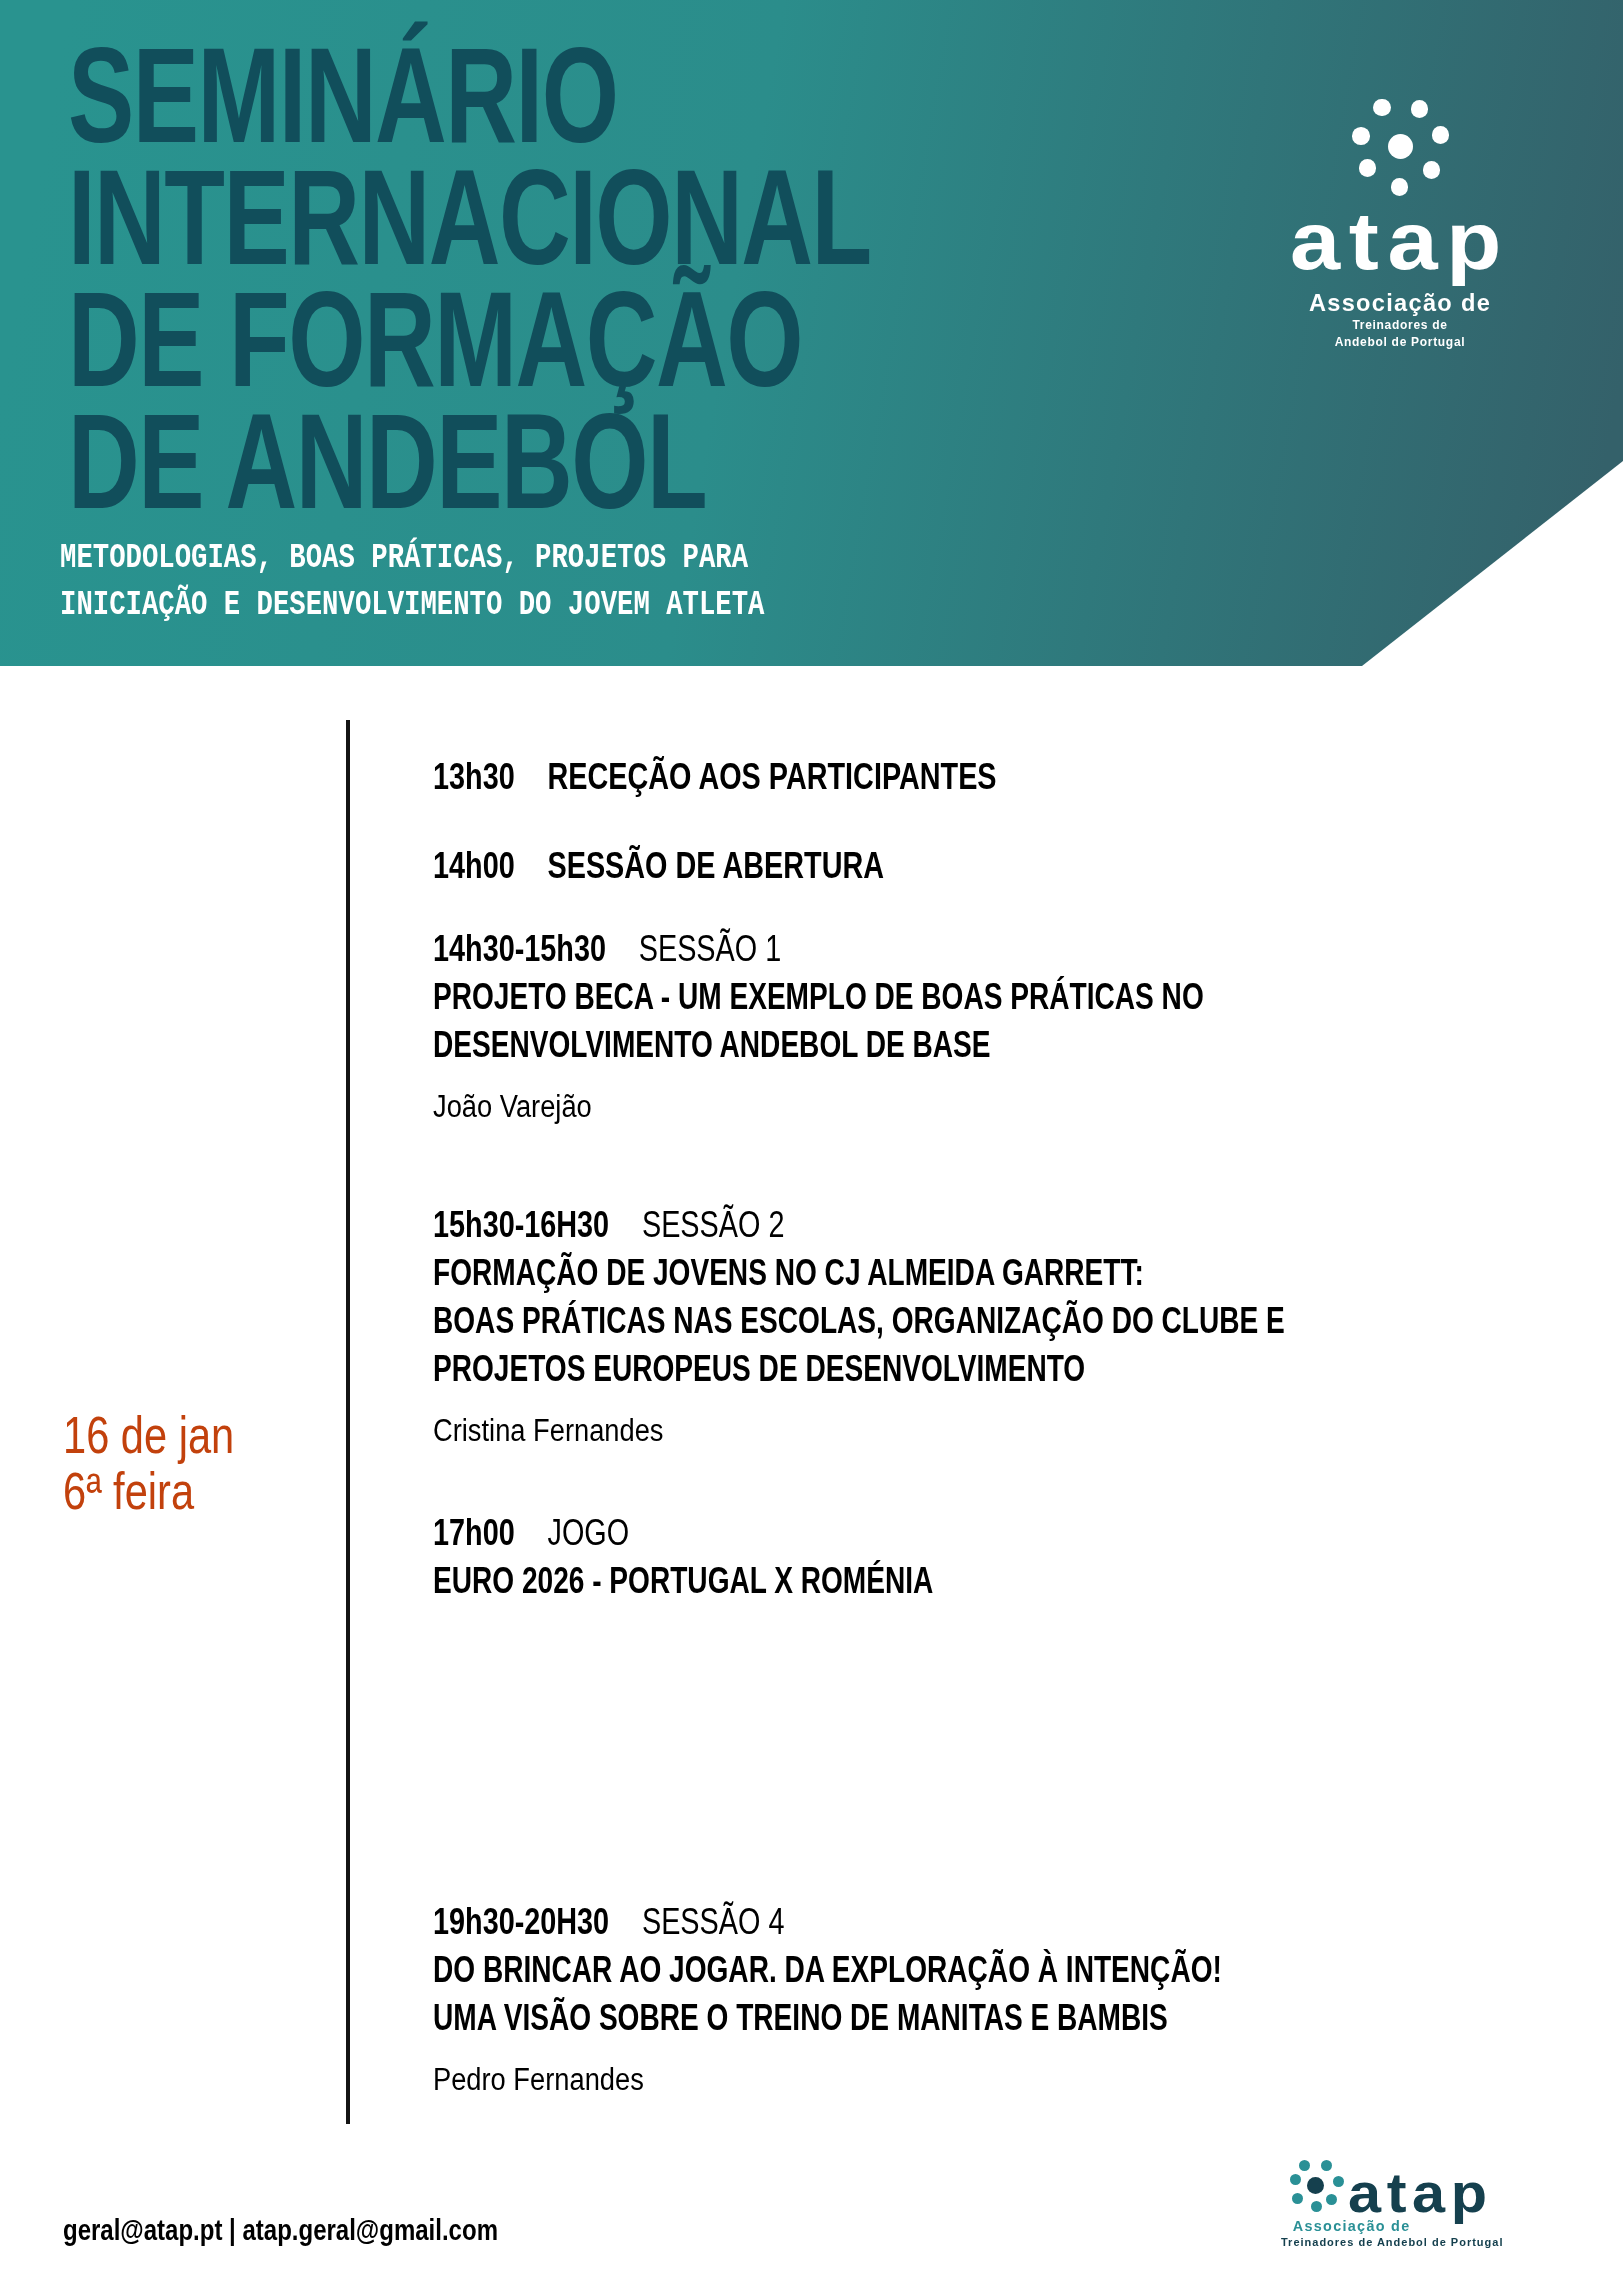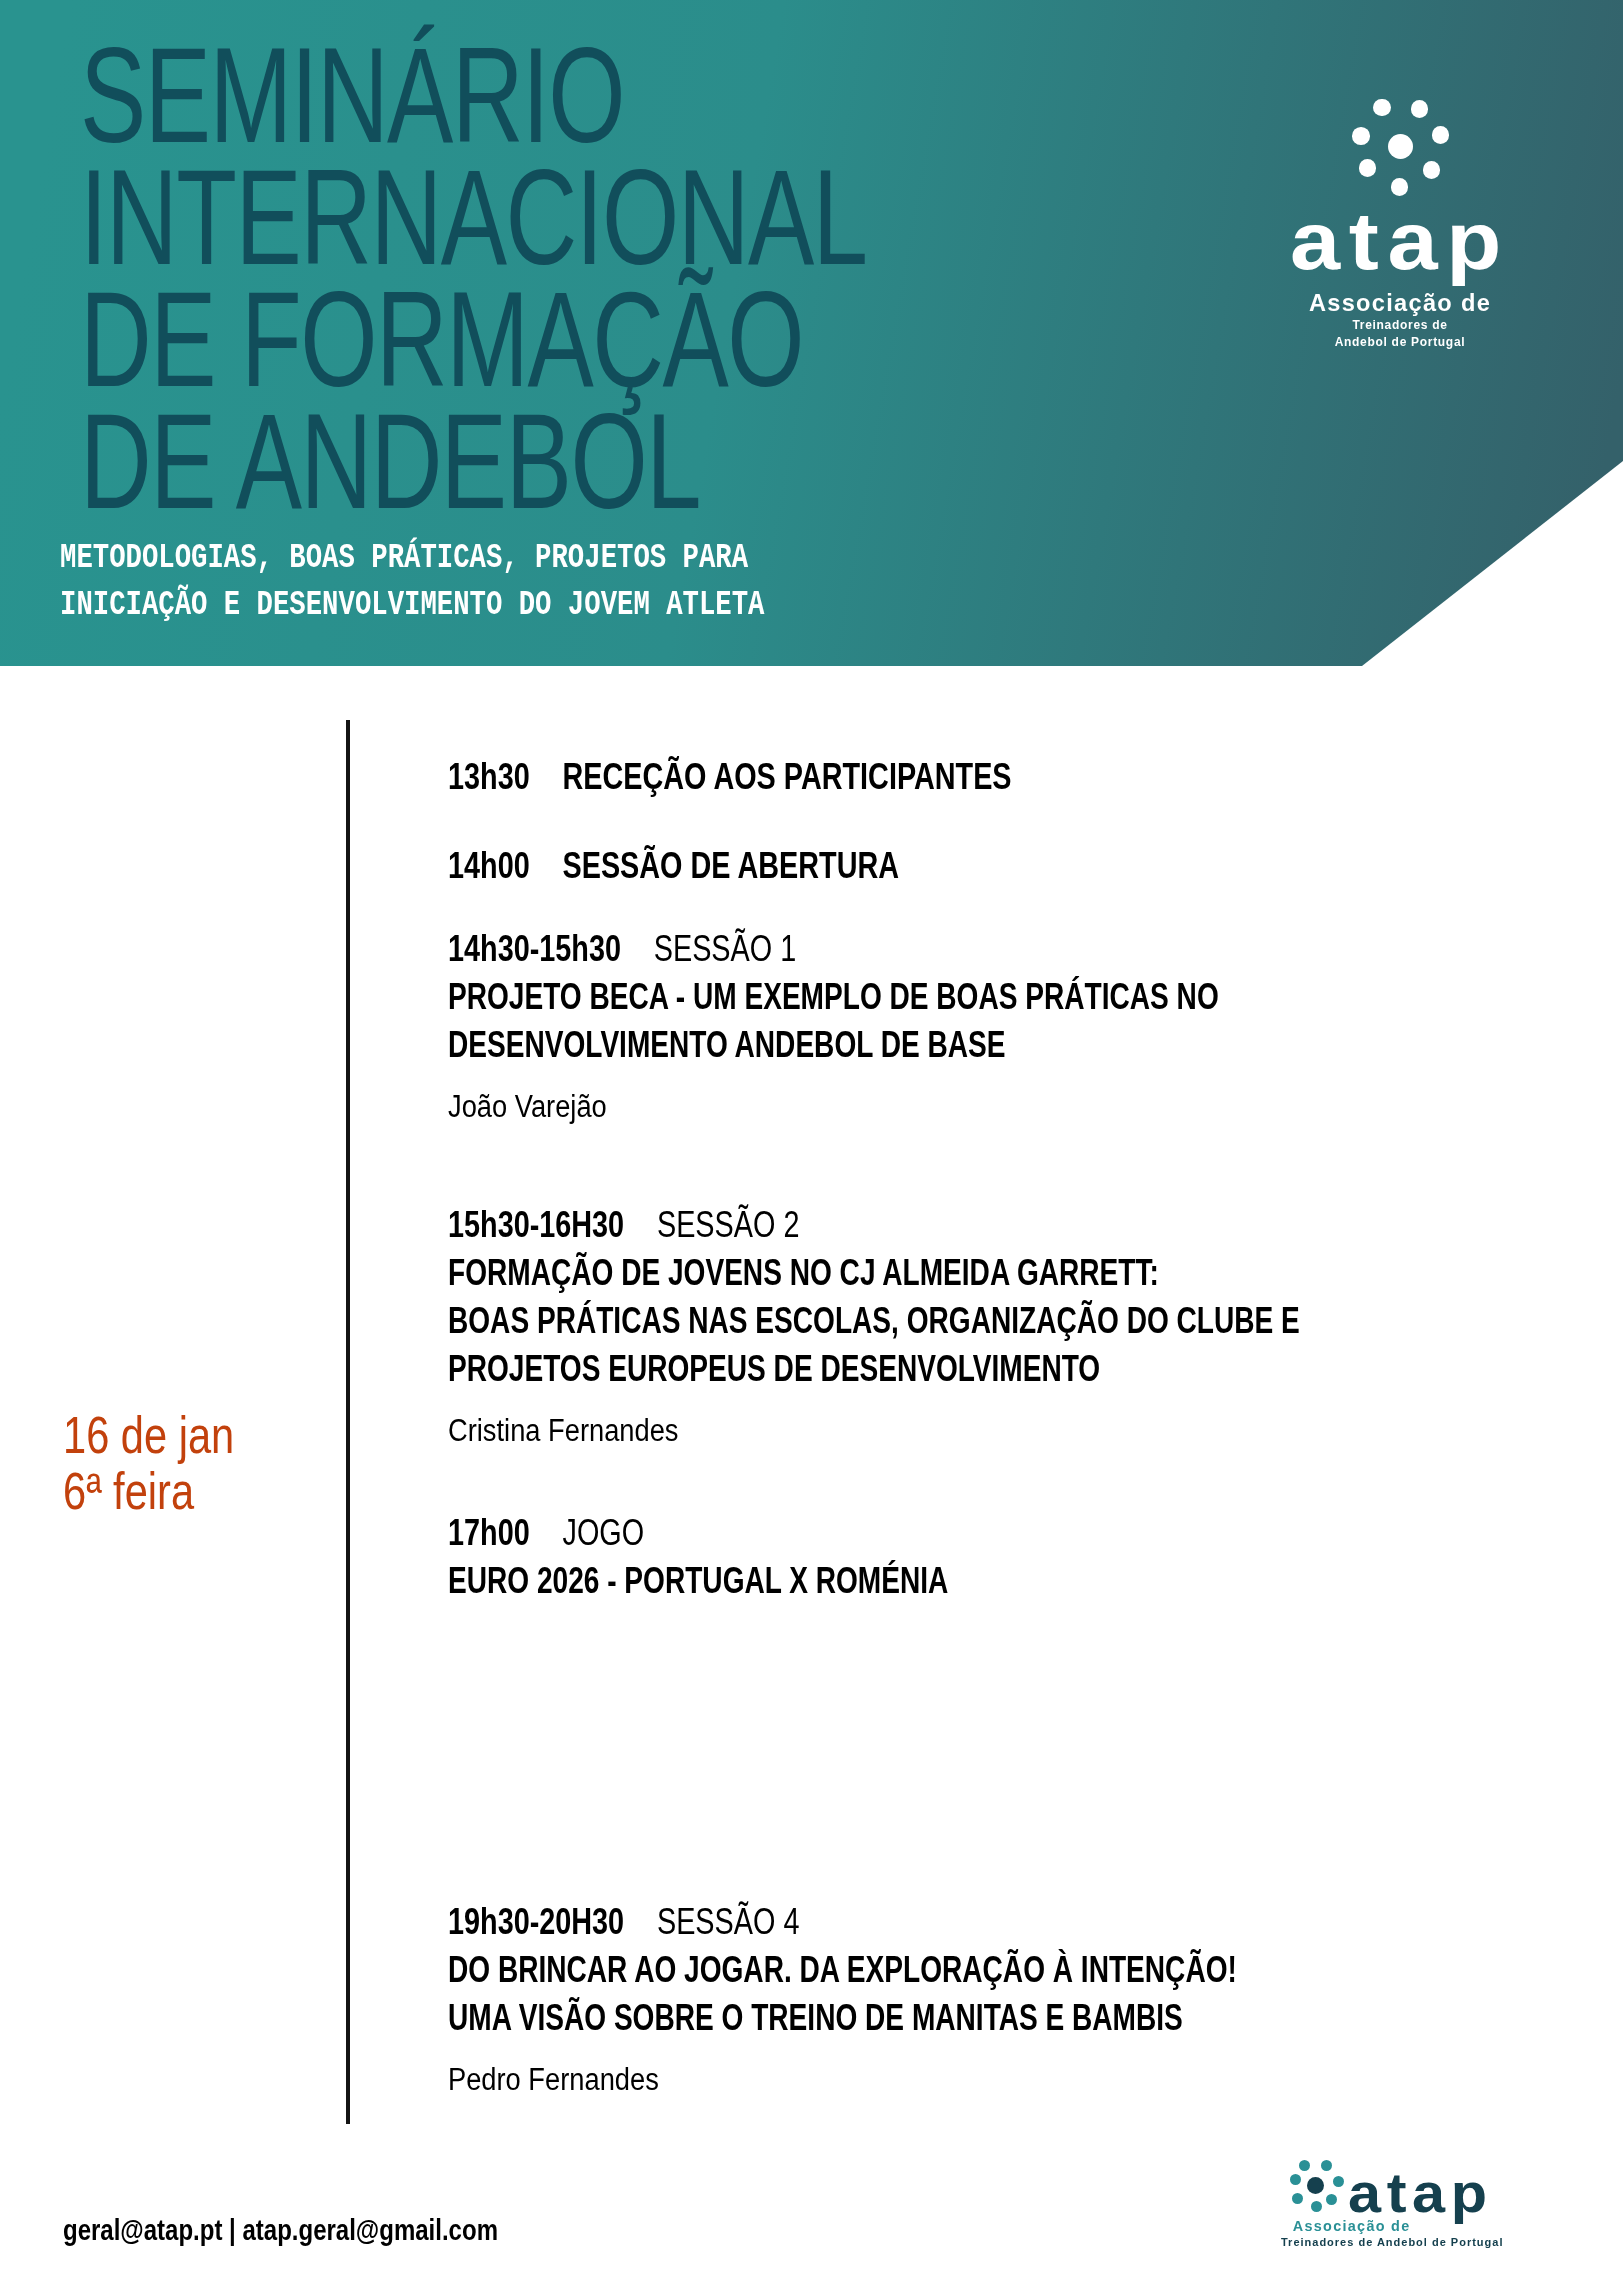--- a/index.html
+++ b/index.html
@@ -8,21 +8,21 @@
     overflow:hidden; font-family:"Liberation Sans", sans-serif; color:#000;
   }
 
   
   .header {
     position:absolute; left:0; top:0; width:1623px; height:666px;
     background:linear-gradient(100deg, #29938F 4%, #2B8D8B 45%, #34616A 97%);
     clip-path:polygon(0 0, 100% 0, 100% 461px, 1362px 100%, 0 100%);
   }
   .title { position:absolute; left:68px; top:34px; color:#114E5B;
-    font-weight:400; font-size:136px; line-height:122px; letter-spacing:-2px;margin-left:12px; }
+    font-weight:700; font-size:136px; line-height:122px; letter-spacing:-2px; }
   .title .line { display:block; transform:scaleX(.73); transform-origin:0 50%; white-space:nowrap; }
   .subtitle { position:absolute; left:60px; top:535px; color:#fff;
     font-weight:700; font-size:35px; line-height:47px;font-family:Liberation Mono, monospace; }
   .subtitle .line { display:block; transform:scaleX(.78); transform-origin:0 50%; white-space:nowrap; }
 
   
   .logo-top { position:absolute; left:1243px; top:92px; width:314px; text-align:center; color:#fff; }
   .dots { position:relative; width:105px; height:105px; margin:0 auto; }
   .dot { position:absolute; width:17.7px; height:17.7px; border-radius:50%; background:#fff; }
   .dot.big { width:25px; height:25px; }
@@ -33,21 +33,21 @@
   .tag-big { font-size:23.6px; font-weight:700; letter-spacing:1.3px; margin-top:5.2px; }
   .tag { font-size:12px; font-weight:700; letter-spacing:0.7px; line-height:17.7px; }
 
   
   .date { position:absolute; left:63px; top:1407px; color:#c2410c;
     font-weight:400; font-size:52px; line-height:56px; }
   .date .line { display:block; transform:scaleX(.8); transform-origin:0 50%; white-space:nowrap; }
   .vline { position:absolute; left:346px; top:720px; width:3.9px; height:1404px; background:#141414; }
 
   
-  .item { position:absolute; left:448px; }
+  .item { position:absolute; left:433px; }
   .trow { font-size:36px; line-height:48px; white-space:nowrap;
     transform:scaleX(.8); transform-origin:0 50%; }
   .time { font-weight:700; }
   .slabel { font-weight:400; margin-left:31px; }
   .lb .slabel { font-weight:700; }
   .stitle { display:block; font-size:36px; font-weight:700; line-height:48px;
     transform:scaleX(.78); transform-origin:0 50%; white-space:nowrap; }
   .speaker { display:block; font-size:31px; font-weight:400; line-height:39px; margin-top:18.3px;
     transform:scaleX(.88); transform-origin:0 50%; white-space:nowrap; }
 

